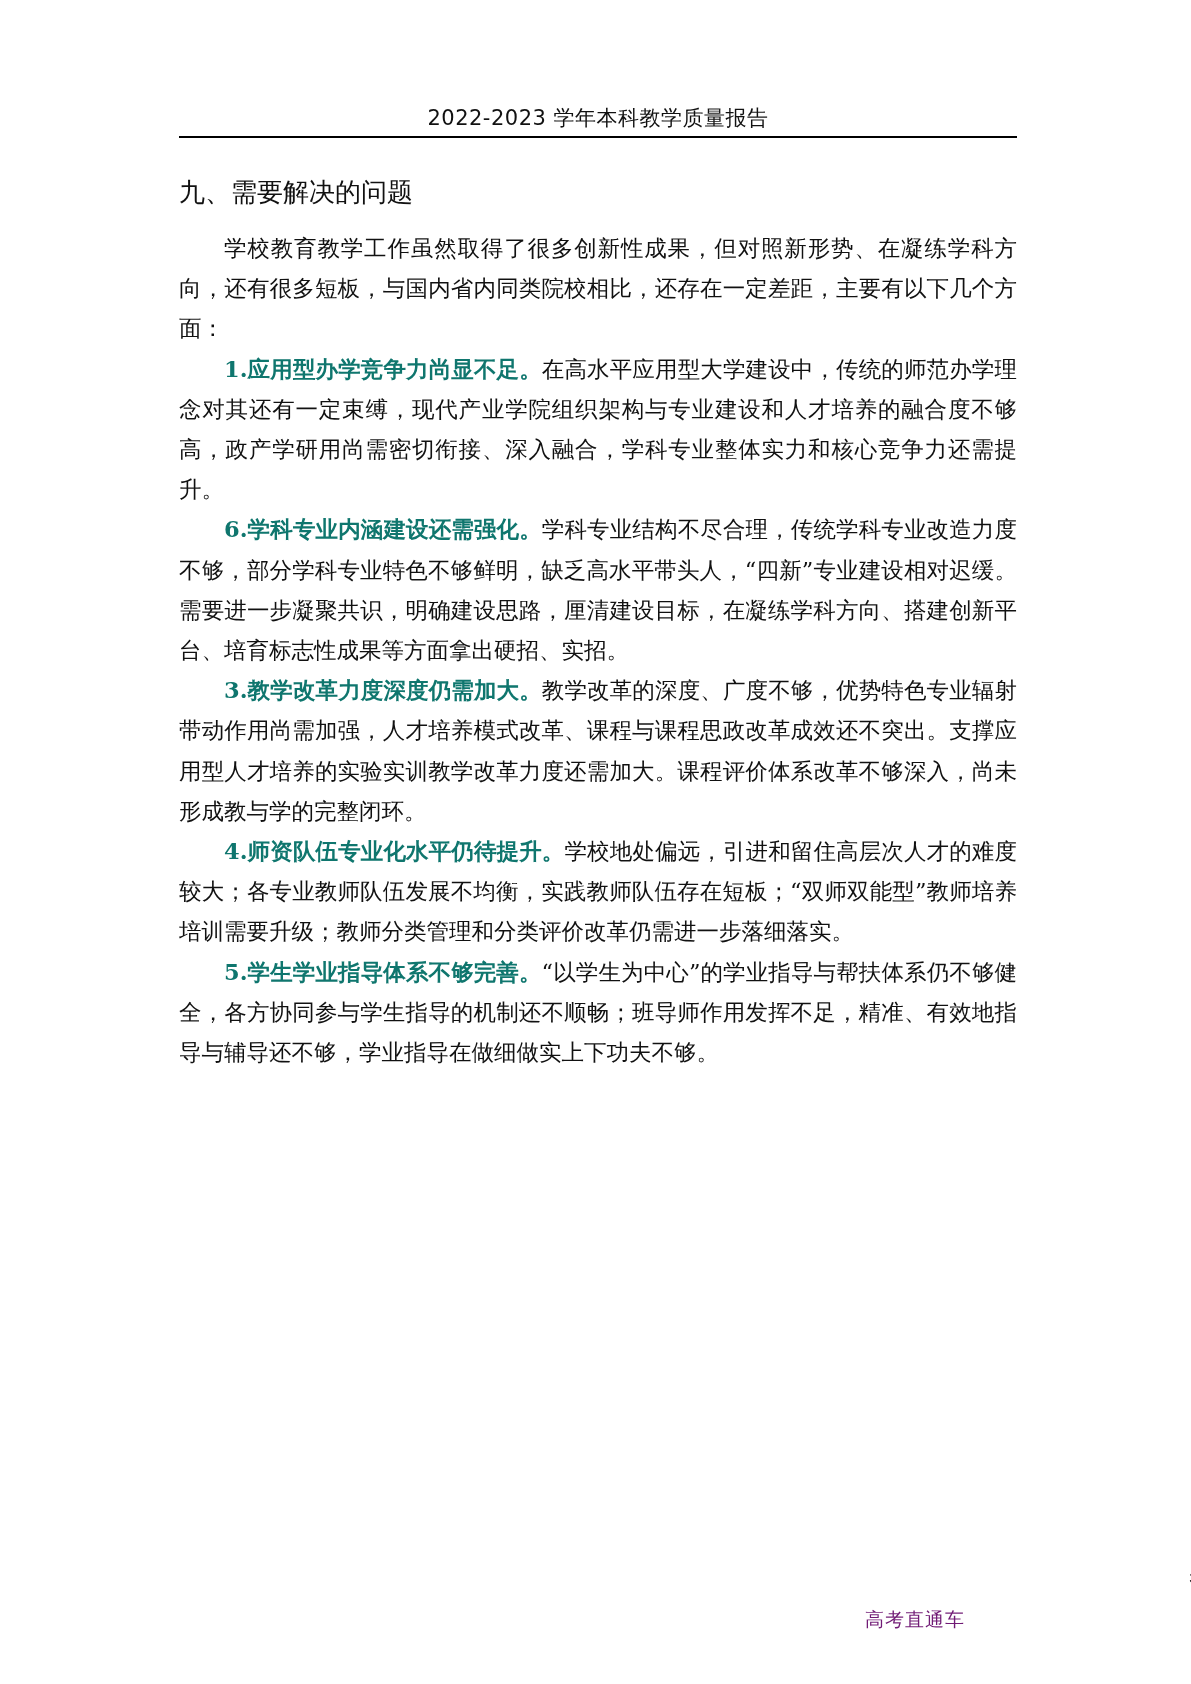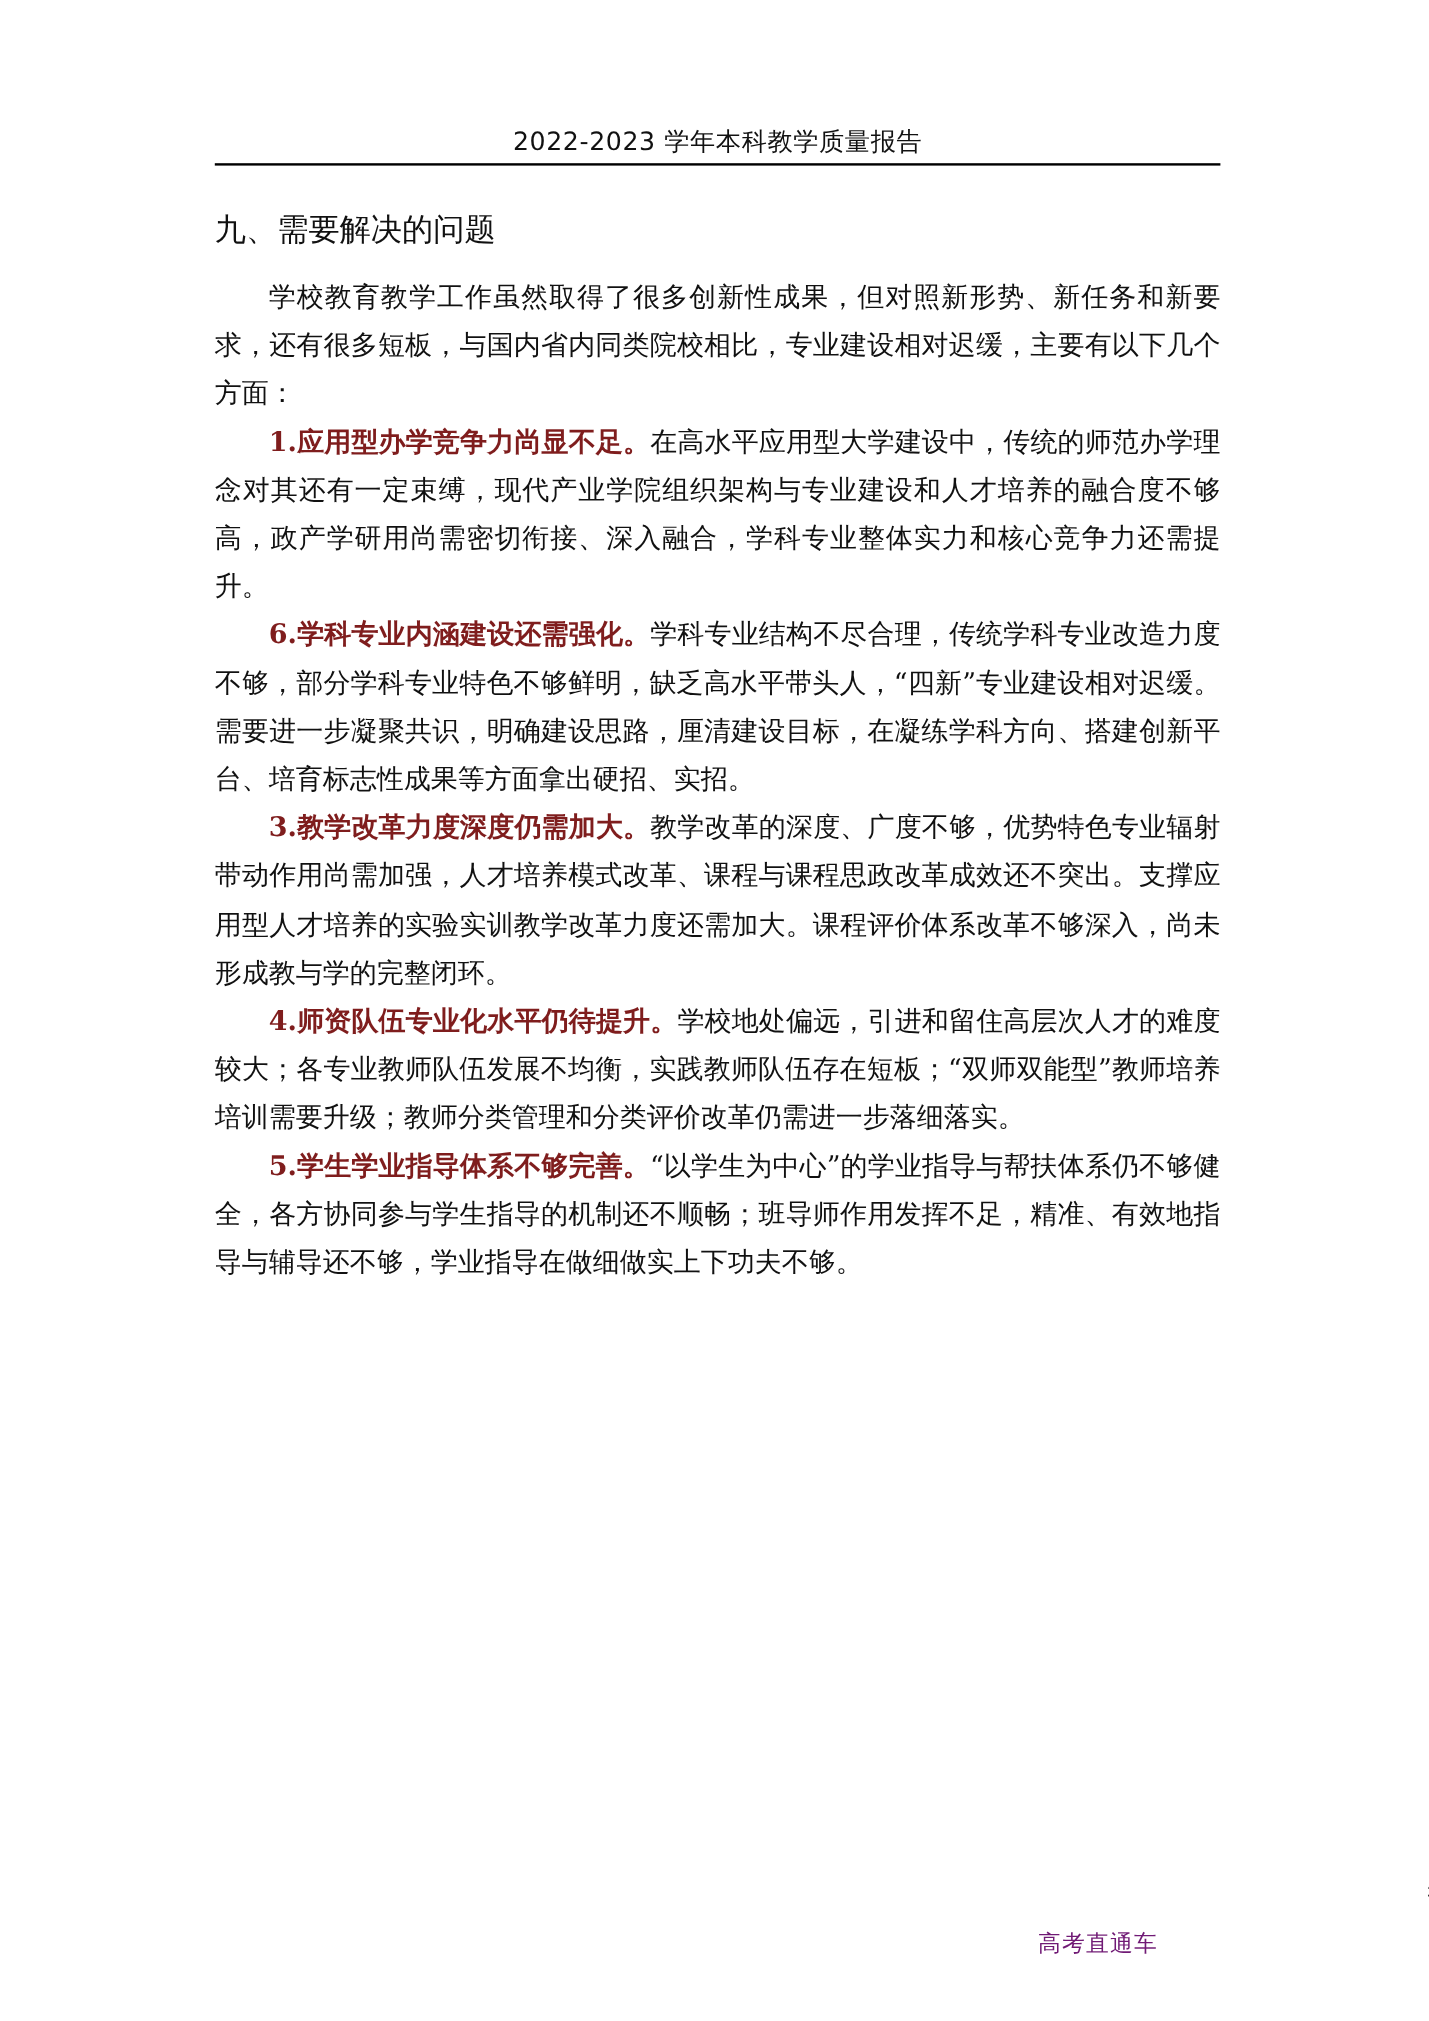--- a/index.html
+++ b/index.html
@@ -18,41 +18,41 @@
     font-family: "DejaVu Sans", "Liberation Sans", sans-serif;
     font-size: 26px; color: #111; line-height: 40px; margin: 0; font-weight: normal;
   }
   .body {
     position: absolute; left: 179px; top: 228px; width: 838px;
     font-family: "DejaVu Serif", "Liberation Serif", serif;
     font-size: 22.5px; color: #111; line-height: 40.2px;
     text-align: justify;
   }
   .body p { margin: 0; text-indent: 2em; }
-  .body b { font-weight: bold; color: #7f1d1d; }
+  .body b { font-weight: bold; color: #0f766e; }
   .page-number {
     position: absolute; left: 0; width: 1191px; top: 1569px; text-align: right;
     font-family: "Liberation Sans", sans-serif; font-size: 15px; color: #111; padding-left: 15px;
   }
   .watermark {
     position: absolute; right: 26px; top: 1607px;
     font-family: "DejaVu Sans", sans-serif; font-size: 19px; color: #701a75; letter-spacing: 1px;
   }
 </style>
 </head>
 <body>
 
 <div class="page">
   <div class="running-header">2022-2023 学年本科教学质量报告</div>
   <div class="header-rule"></div>
 
   <h1 class="section-title">九、需要解决的问题</h1>
 
   <div class="body">
-    <p>学校教育教学工作虽然取得了很多创新性成果，但对照新形势、新任务和新要求，还有很多短板，与国内省内同类院校相比，专业建设相对迟缓，主要有以下几个方面：</p>
+    <p>学校教育教学工作虽然取得了很多创新性成果，但对照新形势、在凝练学科方向，还有很多短板，与国内省内同类院校相比，还存在一定差距，主要有以下几个方面：</p>
 
     <p><b>1.应用型办学竞争力尚显不足。</b><span>在高水平应用型大学建设中，传统的师范办学理念对其还有一定束缚，现代产业学院组织架构与专业建设和人才培养的融合度不够高，政产学研用尚需密切衔接、深入融合，学科专业整体实力和核心竞争力还需提升。</span></p>
 
     <p><b>6.学科专业内涵建设还需强化。</b><span>学科专业结构不尽合理，传统学科专业改造力度不够，部分学科专业特色不够鲜明，缺乏高水平带头人，“四新”专业建设相对迟缓。需要进一步凝聚共识，明确建设思路，厘清建设目标，在凝练学科方向、搭建创新平台、培育标志性成果等方面拿出硬招、实招。</span></p>
 
     <p><b>3.教学改革力度深度仍需加大。</b><span>教学改革的深度、广度不够，优势特色专业辐射带动作用尚需加强，人才培养模式改革、课程与课程思政改革成效还不突出。支撑应用型人才培养的实验实训教学改革力度还需加大。课程评价体系改革不够深入，尚未形成教与学的完整闭环。</span></p>
 
     <p><b>4.师资队伍专业化水平仍待提升。</b><span>学校地处偏远，引进和留住高层次人才的难度较大；各专业教师队伍发展不均衡，实践教师队伍存在短板；“双师双能型”教师培养培训需要升级；教师分类管理和分类评价改革仍需进一步落细落实。</span></p>
 
     <p><b>5.学生学业指导体系不够完善。</b><span>“以学生为中心”的学业指导与帮扶体系仍不够健全，各方协同参与学生指导的机制还不顺畅；班导师作用发挥不足，精准、有效地指导与辅导还不够，学业指导在做细做实上下功夫不够。</span></p>

